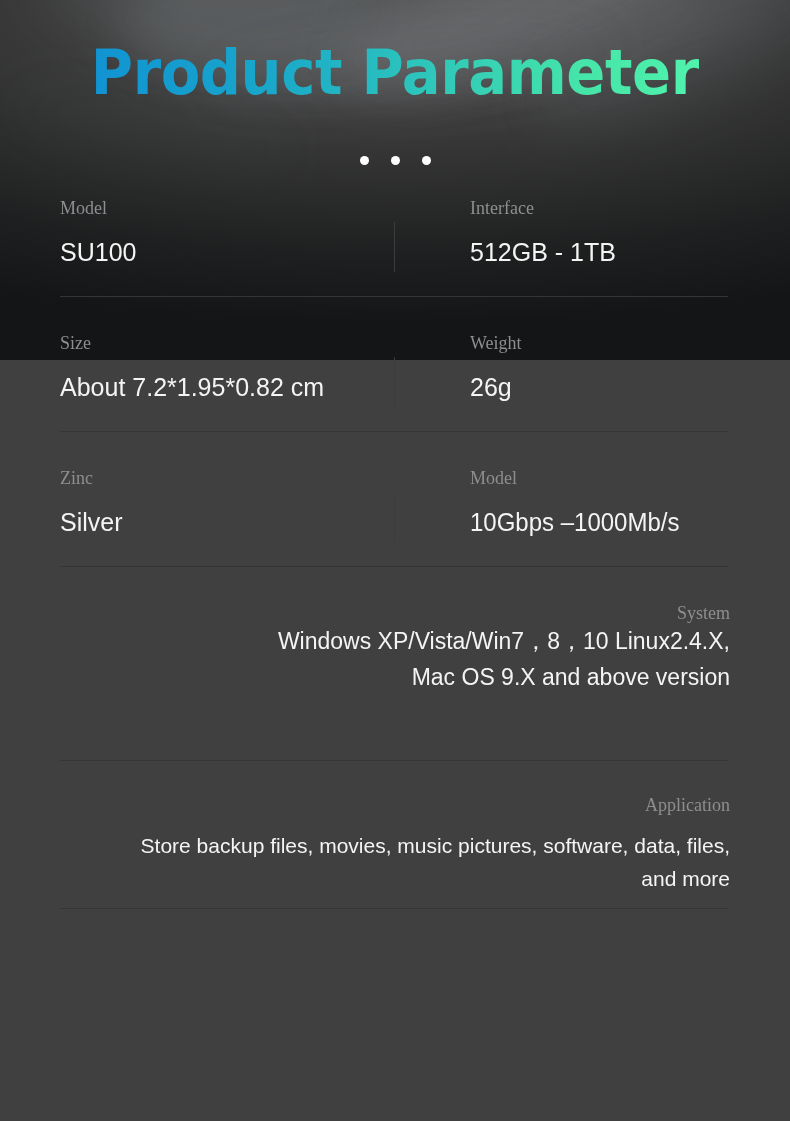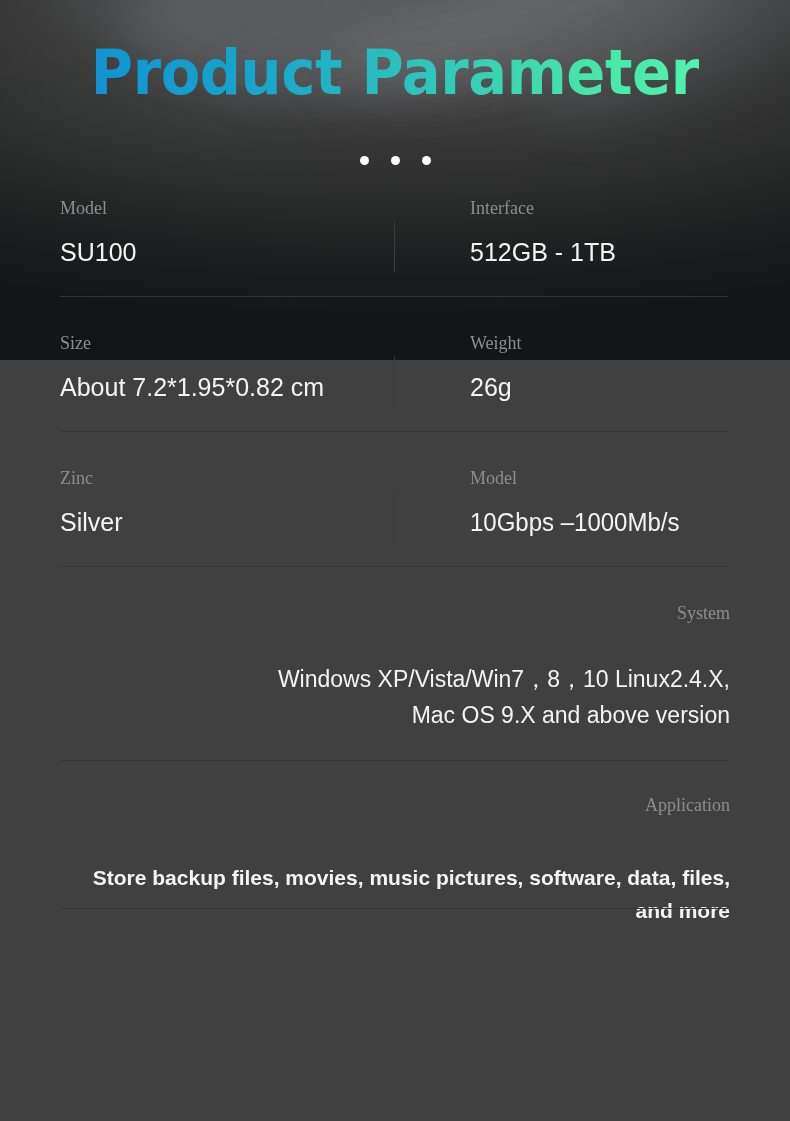--- a/index.html
+++ b/index.html
@@ -167,32 +167,31 @@
   }
   .row .hdiv { bottom: 36px; }
 
   
   .block {
     position: relative;
     text-align: right;
   }
   .block .label { }
   .block .para {
-    margin-top: 38px;
     color: #f4f4f4;
     font-size: 23px;
     line-height: 36px;
     font-weight: 400;
   }
   .block .para .line { display: block; white-space: nowrap; }
 
   .block-system { height: 192px; }
   .block-system .hdiv { bottom: 34px; }
   .block-app { height: 140px; }
-  .block-app .para { font-size: 21px; line-height: 33px; margin-top: 46px; font-weight: bold; }
+  .block-app .para { font-size: 21px; line-height: 33px; margin-top: 14px; }
   .block-app .hdiv { bottom: 26px; }
 </style>
 </head>
 <body>
 
 <div class="page">
 
   <div class="smoke">
     <div class="wisp w1"></div>
     <div class="wisp w2"></div>

